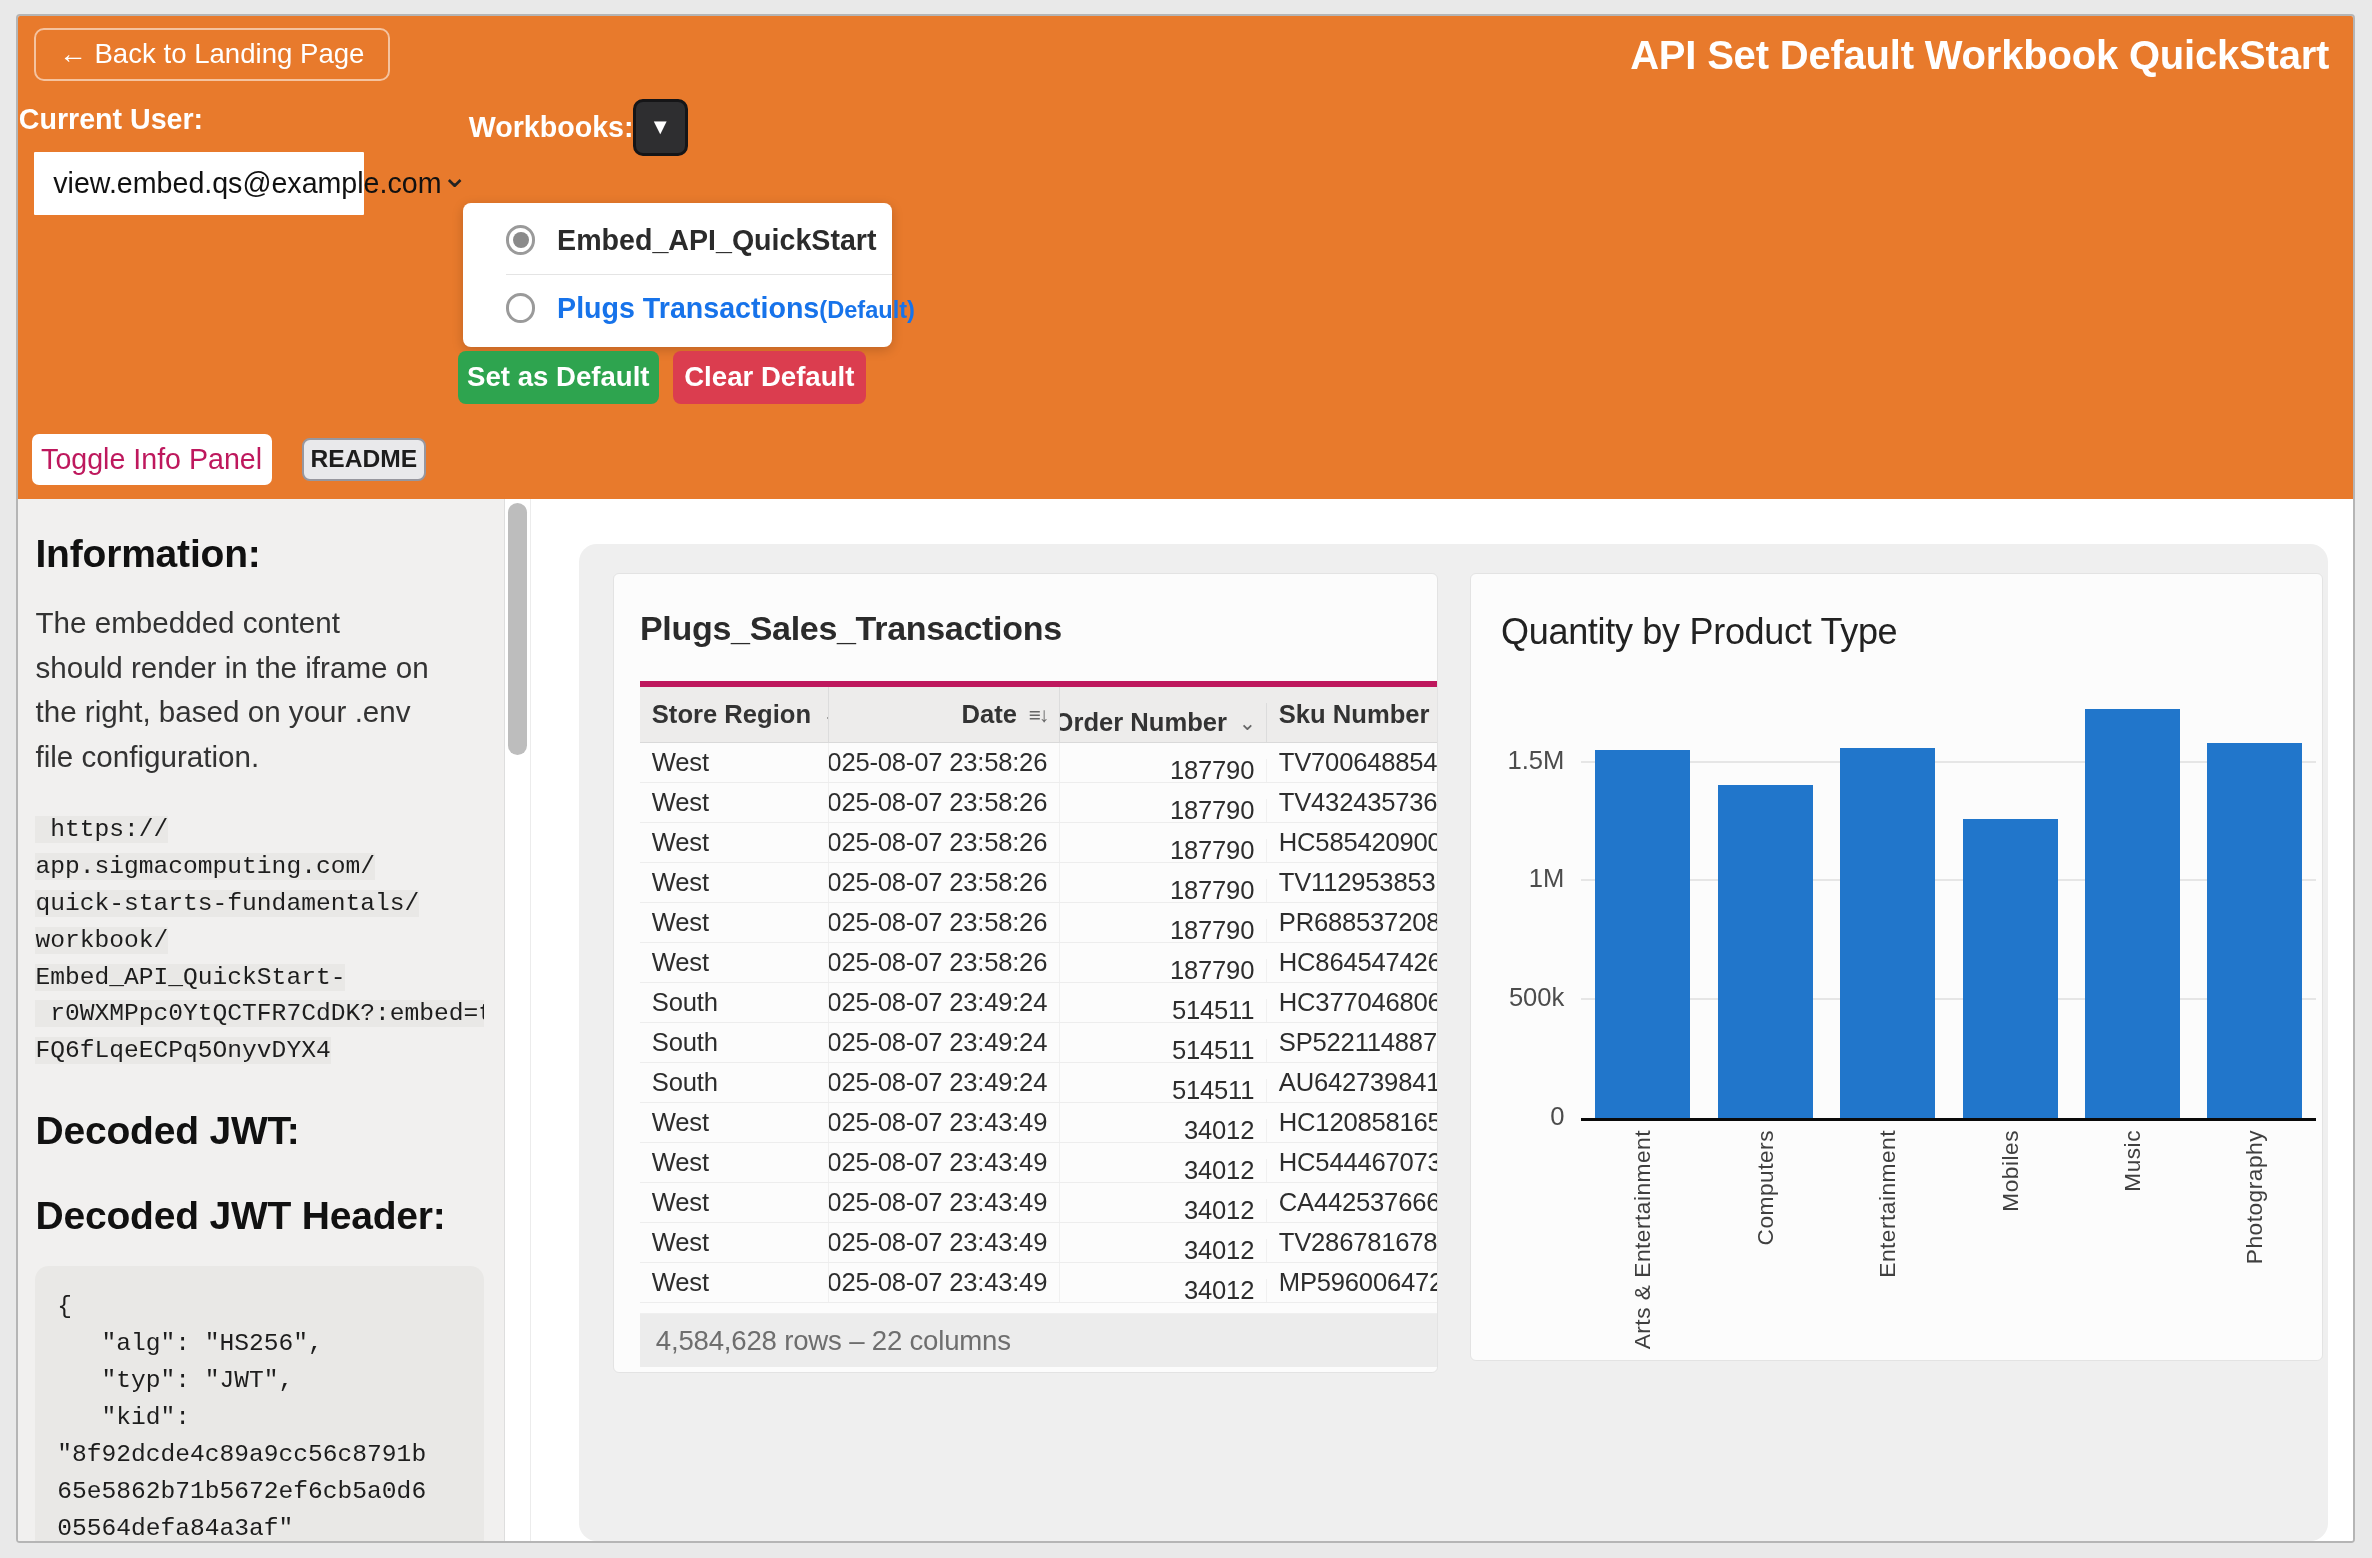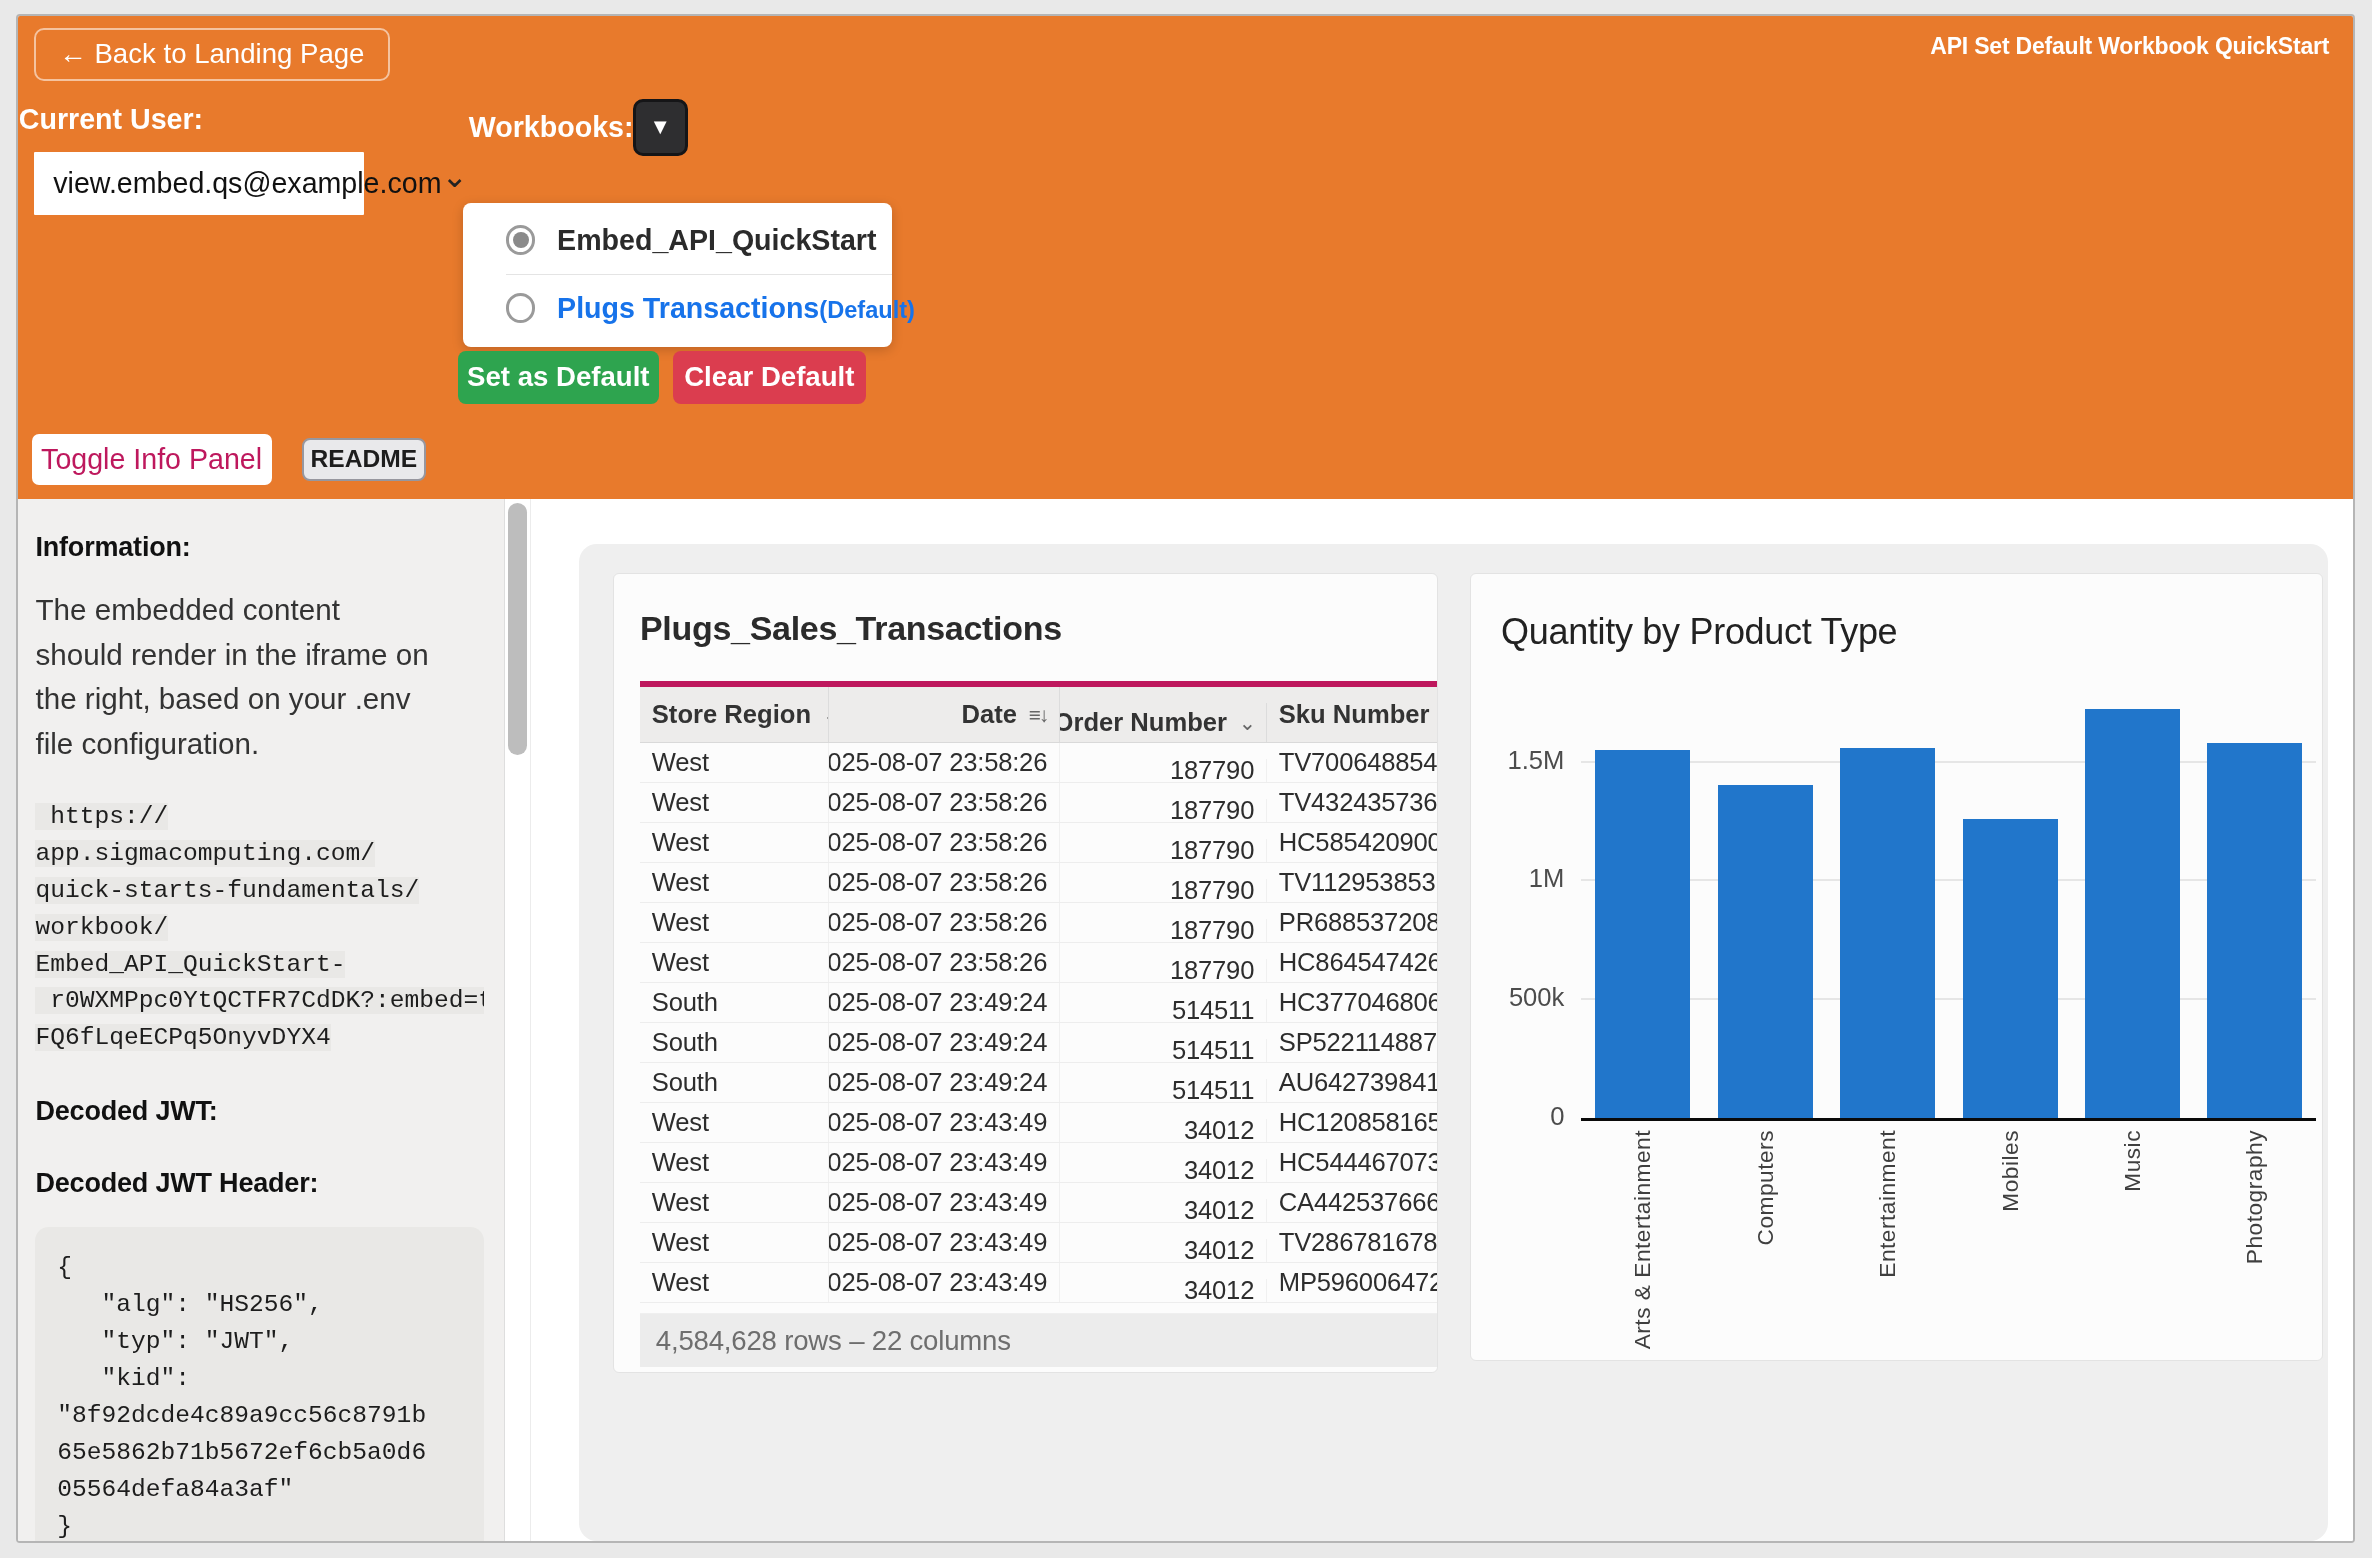--- a/index.html
+++ b/index.html
@@ -7,21 +7,21 @@
     width:2372px;height:1558px;background:#E9E9E9;position:relative;
     font-family:"Liberation Sans", sans-serif;overflow:hidden;
   }
   .app{position:absolute;left:15.8px;top:13.8px;width:2339px;height:1529px;background:#fff;
        border:2px solid #B5B5B5;border-radius:3.9px;overflow:hidden;box-sizing:border-box;}
   
   .header{position:relative;height:483px;background:#E87A2C;}
   .back-btn{position:absolute;left:15.8px;top:11.8px;height:53px;padding:0 23.6px;background:transparent;
       border:2px solid rgba(255,255,255,0.55);border-radius:9.9px;color:#fff;font-size:27.6px;
       font-family:"Liberation Sans",sans-serif;cursor:pointer;}
-  .app-title{position:absolute;right:23.6px;top:17.7px;color:#fff;font-size:23px;font-weight:700;letter-spacing:-0.2px;margin-left:37px;}
+  .app-title{position:absolute;right:23.6px;top:17.7px;color:#fff;font-size:40px;font-weight:700;letter-spacing:-0.2px;margin-left:37px;}
   .cu-label{position:absolute;left:1px;top:87px;color:#fff;font-size:28.6px;font-weight:700;}
   .user-select{position:absolute;left:15.8px;top:136px;width:330px;height:63px;background:#fff;border:none;
       border-radius:1px;display:flex;align-items:center;justify-content:space-between;padding:0 19.7px;
       font-size:28.6px;color:#111;box-sizing:border-box;cursor:pointer;}
   .sel-chev{font-size:31.5px;color:#222;line-height:0.5;transform:translateY(-5.9px);}
   .wb-label{position:absolute;left:451px;top:95px;color:#fff;font-size:28.6px;font-weight:700;}
   .wb-toggle{position:absolute;left:615px;top:83px;width:55px;height:57px;background:#2E2E30;
       border:3px solid #151517;border-radius:9.9px;color:#fff;font-size:21.7px;display:flex;
       align-items:center;justify-content:center;cursor:pointer;}
   .wb-panel{position:absolute;left:445px;top:187px;width:429px;height:144px;background:#fff;
@@ -40,21 +40,21 @@
   .btn-red{position:absolute;left:655px;top:335px;width:193px;height:53px;background:#DB3D4F;color:#fff;
       font-size:27.6px;font-weight:700;border:none;border-radius:7.9px;cursor:pointer;font-family:"Liberation Sans",sans-serif;text-align:center;}
   .btn-toggle-info{position:absolute;left:13.8px;top:418px;width:240px;height:51px;background:#fff;color:#be185d;
       font-size:28.6px;border:none;border-radius:7px;cursor:pointer;font-family:"Liberation Sans",sans-serif;}
   .btn-readme{position:absolute;left:284px;top:422px;width:124px;height:43px;background:#E9E9EB;color:#1d1d1d;
       font-size:24.6px;border:2px solid #97979F;border-radius:7.9px;cursor:pointer;font-family:"Liberation Sans",sans-serif;font-weight:bold;}
   
   .body-row{display:flex;height:1044px;background:#fff;}
   .sidebar{width:487px;min-width:487px;background:#F1F0EF;border-right:1px solid #DEDEDE;
       box-sizing:border-box;padding:33px 19.7px 0 17.7px;overflow:hidden;}
-  .side-h{font-size:27px;font-weight:700;color:#111;margin:21.7px 0 0 0;letter-spacing:-0.2px;}
+  .side-h{font-size:39px;font-weight:700;color:#111;margin:21.7px 0 0 0;letter-spacing:-0.2px;}
   .side-p{font-size:29.6px;color:#333;line-height:1.5;margin-top:25.6px;}
   .code1{font-family:"Liberation Mono","DejaVu Sans Mono",monospace;font-size:24.6px;line-height:1.5;
       color:#1D1D1D;white-space:pre;overflow:hidden;margin-top:33px;}
   .code1 span{background:#E9E8E6;}
   .code2{background:#E9E8E6;border-radius:13.8px;padding:23.6px 21.7px;margin-top:27.6px;
       font-family:"Liberation Mono","DejaVu Sans Mono",monospace;font-size:24.6px;line-height:1.5;
       color:#1D1D1D;white-space:pre;overflow:hidden;}
   .gutter{width:26.6px;background:#fff;border-right:1px solid #ECECEC;position:relative;box-sizing:border-box;}
   .thumb{position:absolute;left:3px;top:3.9px;width:19.7px;height:252px;background:#BDBDBD;border-radius:9.9px;cursor:pointer;}
   .main{flex:1;position:relative;background:#fff;}

